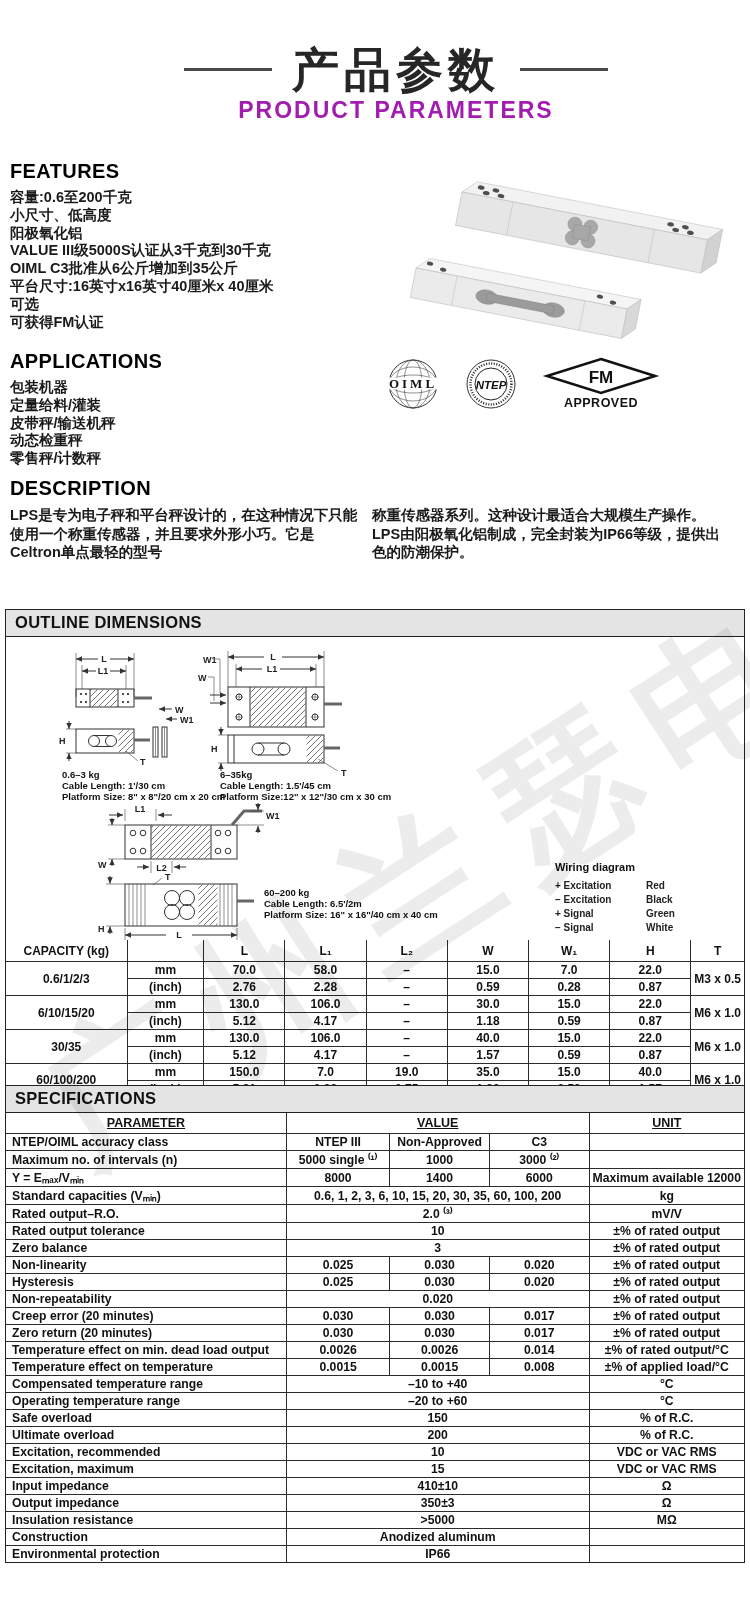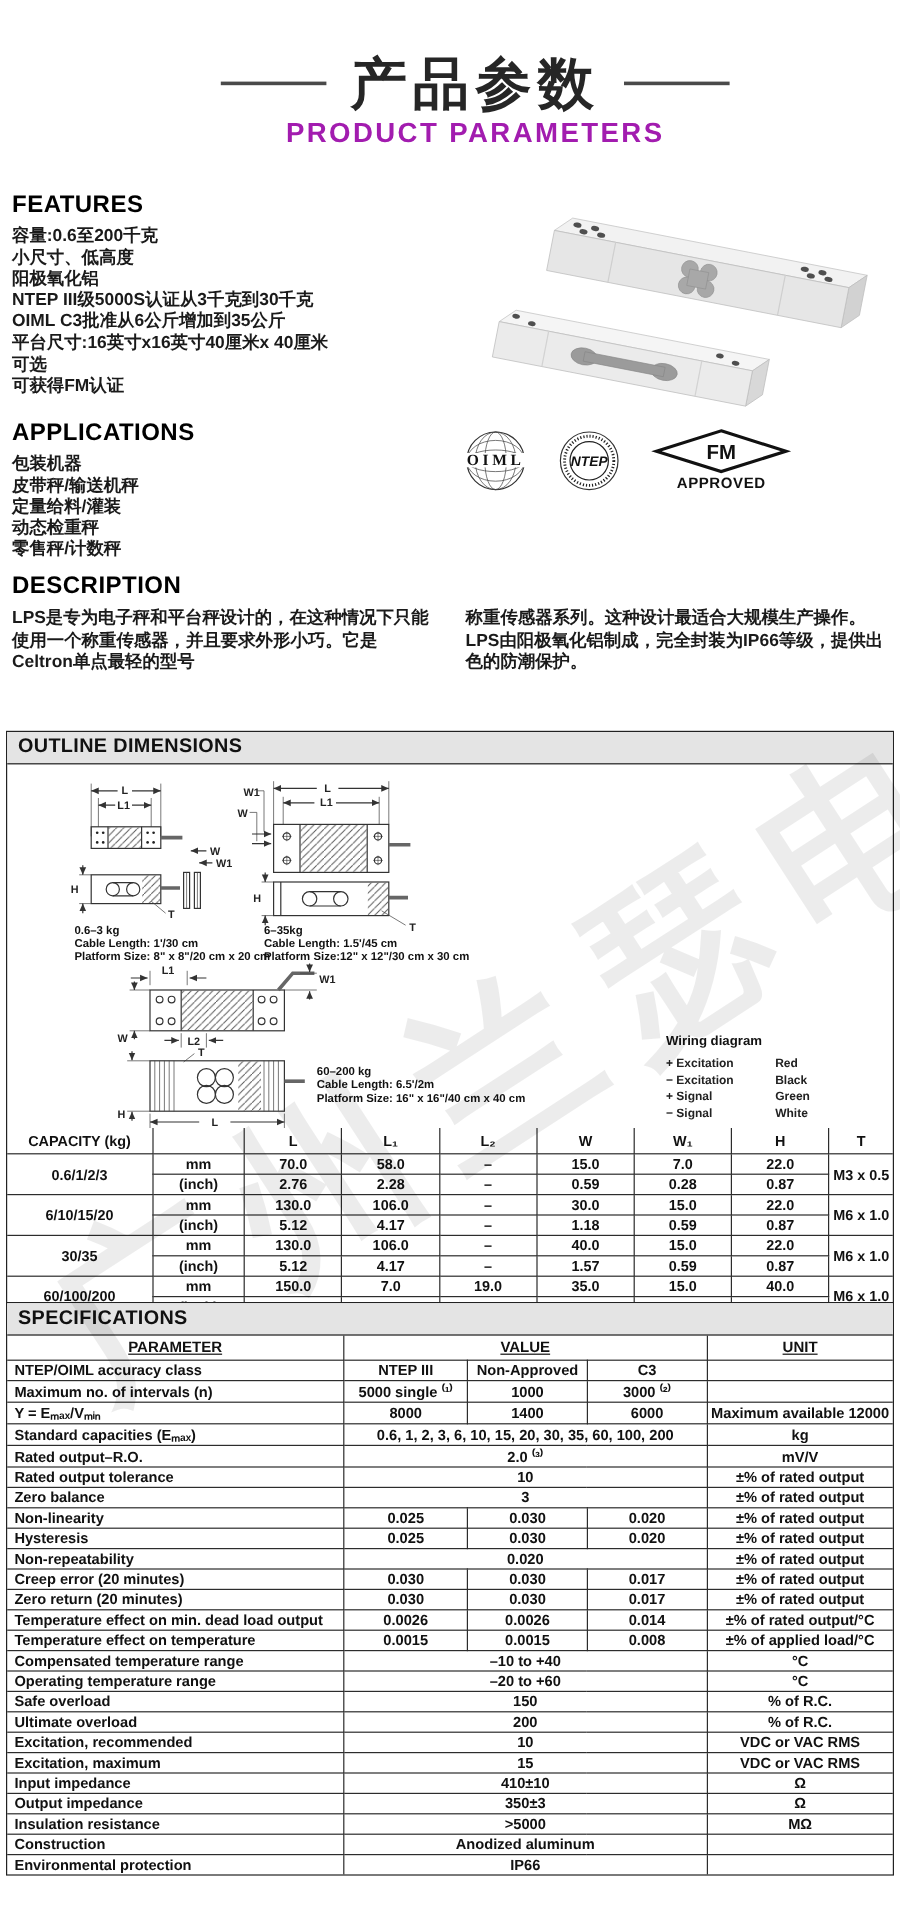--- a/index.html
+++ b/index.html
@@ -13,21 +13,21 @@
   .subtitle{font-size:23px;font-weight:700;color:#a21caf;letter-spacing:2px;margin-top:4px;}
   
   .h-big{font-size:20px;font-weight:800;letter-spacing:.4px;color:#000;margin:0 0 6px 0;}
   .cn-line{font-size:14.5px;font-weight:600;line-height:17.8px;color:#1a1a1a;}
   
   #features{position:absolute;left:10px;top:160px;width:388px;}
   #applications{position:absolute;left:10px;top:350px;width:388px;}
   #photo{position:absolute;left:400px;top:160px;width:345px;height:190px;}
   #logos{position:absolute;left:386px;top:354px;width:345px;height:60px;display:flex;align-items:center;gap:24px;}
   #description{position:absolute;left:10px;top:477px;width:732px;}
-  .desc-cols{display:flex;gap:24px;margin-top:3px;}
+  .desc-cols{display:flex;gap:8px;margin-top:3px;}
   .desc-col{width:354px;font-size:14.5px;font-weight:600;line-height:18.5px;color:#1a1a1a;}
   
   .box{position:absolute;left:5px;width:738px;border:1.5px solid #222;background:#fff;}
   #outline{top:563px;margin-top:46px;}
   #specs{top:1085px;}
   .sec-bar{background:#e4e4e4;border-bottom:1.5px solid #222;font-size:16.5px;font-weight:800;
            padding:3px 9px 4px 9px;letter-spacing:.3px;}
   #drawings{position:relative;height:303px;}
   
   table{border-collapse:collapse;width:100%;table-layout:fixed;}
@@ -68,34 +68,34 @@
     </div>
     <div class="subtitle">PRODUCT PARAMETERS</div>
   </div>
 
   <div id="features">
     <div class="h-big">FEATURES</div>
     <div>
         <div class="cn-line">容量:0.6至200千克</div>
         <div class="cn-line">小尺寸、低高度</div>
         <div class="cn-line">阳极氧化铝</div>
-        <div class="cn-line">NTEP III级5000S认证从3千克到30千克</div>
+        <div class="cn-line">VALUE III级5000S认证从3千克到30千克</div>
         <div class="cn-line">OIML C3批准从6公斤增加到35公斤</div>
         <div class="cn-line">平台尺寸:16英寸x16英寸40厘米x 40厘米</div>
         <div class="cn-line">可选</div>
         <div class="cn-line">可获得FM认证</div>
       </div>
   </div>
 
   <div id="applications">
     <div class="h-big">APPLICATIONS</div>
     <div>
         <div class="cn-line">包装机器</div>
+        <div class="cn-line">定量给料/灌装</div>
         <div class="cn-line">皮带秤/输送机秤</div>
-        <div class="cn-line">定量给料/灌装</div>
         <div class="cn-line">动态检重秤</div>
         <div class="cn-line">零售秤/计数秤</div>
       </div>
   </div>
 
   <div id="photo">
     <svg width="345" height="190" viewBox="0 0 345 190">
       <g transform="translate(62,32) rotate(11)">
         <polygon points="0,0 250,0 263,-13 13,-13" fill="#f2f2f2" stroke="#c4c4c4" stroke-width="0.6"></polygon>
         <polygon points="250,0 263,-13 263,21 250,34" fill="#d2d2d2" stroke="#bdbdbd" stroke-width="0.6"></polygon>
@@ -493,21 +493,21 @@
             <td></td>
           </tr>
           <tr>
             <td class="p">Y = Eₘₐₓ/Vₘᵢₙ</td>
             <td>8000</td>
             <td>1400</td>
             <td>6000</td>
             <td>Maximum available 12000</td>
           </tr>
           <tr>
-            <td class="p">Standard capacities (Eₘₐₓ)</td>
+            <td class="p">Standard capacities (Vₘᵢₙ)</td>
             <td colspan="3">0.6, 1, 2, 3, 6, 10, 15, 20, 30, 35, 60, 100, 200</td>
             <td>kg</td>
           </tr>
           <tr>
             <td class="p">Rated output–R.O.</td>
             <td colspan="3">2.0 ⁽³⁾</td>
             <td>mV/V</td>
           </tr>
           <tr>
             <td class="p">Rated output tolerance</td>

